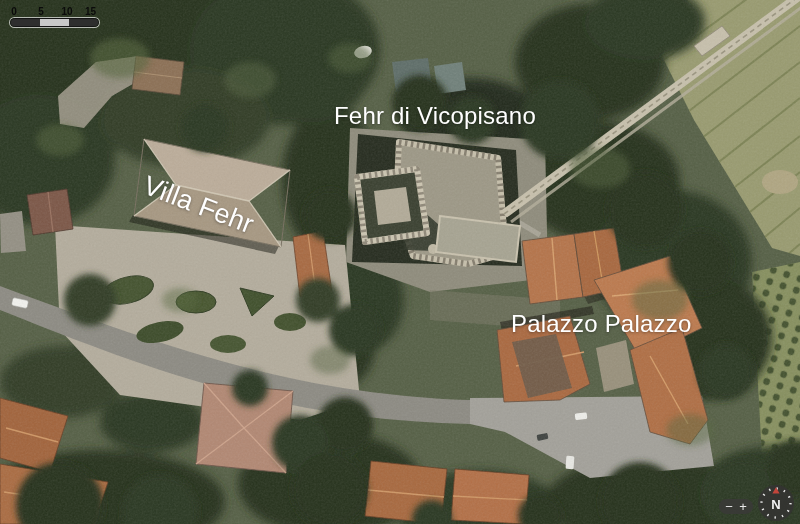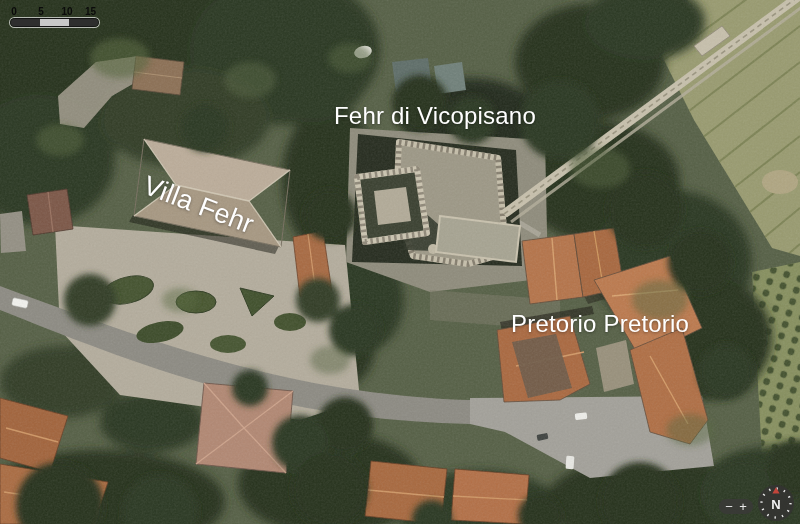--- a/index.html
+++ b/index.html
@@ -291,21 +291,21 @@
       <ellipse cx="180" cy="300" rx="18" ry="12" fill="#55663c" opacity=".45"></ellipse>
       <ellipse cx="330" cy="360" rx="20" ry="14" fill="#4e5e3a" opacity=".45"></ellipse>
       <ellipse cx="690" cy="430" rx="24" ry="16" fill="#55663c" opacity=".45"></ellipse>
     </g>
 
     <rect x="0" y="0" width="800" height="524" filter="url(#grain)" opacity="0.13"></rect>
   </svg>
 
   <div class="maplabel rocca">Fehr di Vicopisano</div>
   <div class="maplabel villa">Villa Fehr</div>
-  <div class="maplabel palazzo">Pretorio Pretorio</div>
+  <div class="maplabel palazzo">Palazzo Palazzo</div>
 
   <div class="scalebar">
     <span class="tick" style="left:6px">0</span>
     <span class="tick" style="left:33px">5</span>
     <span class="tick" style="left:59px">10</span>
     <span class="tick" style="left:88px">15 m</span>
     <div class="bar">
       <div class="seg dark"></div>
       <div class="seg light"></div>
       <div class="seg dark"></div>

